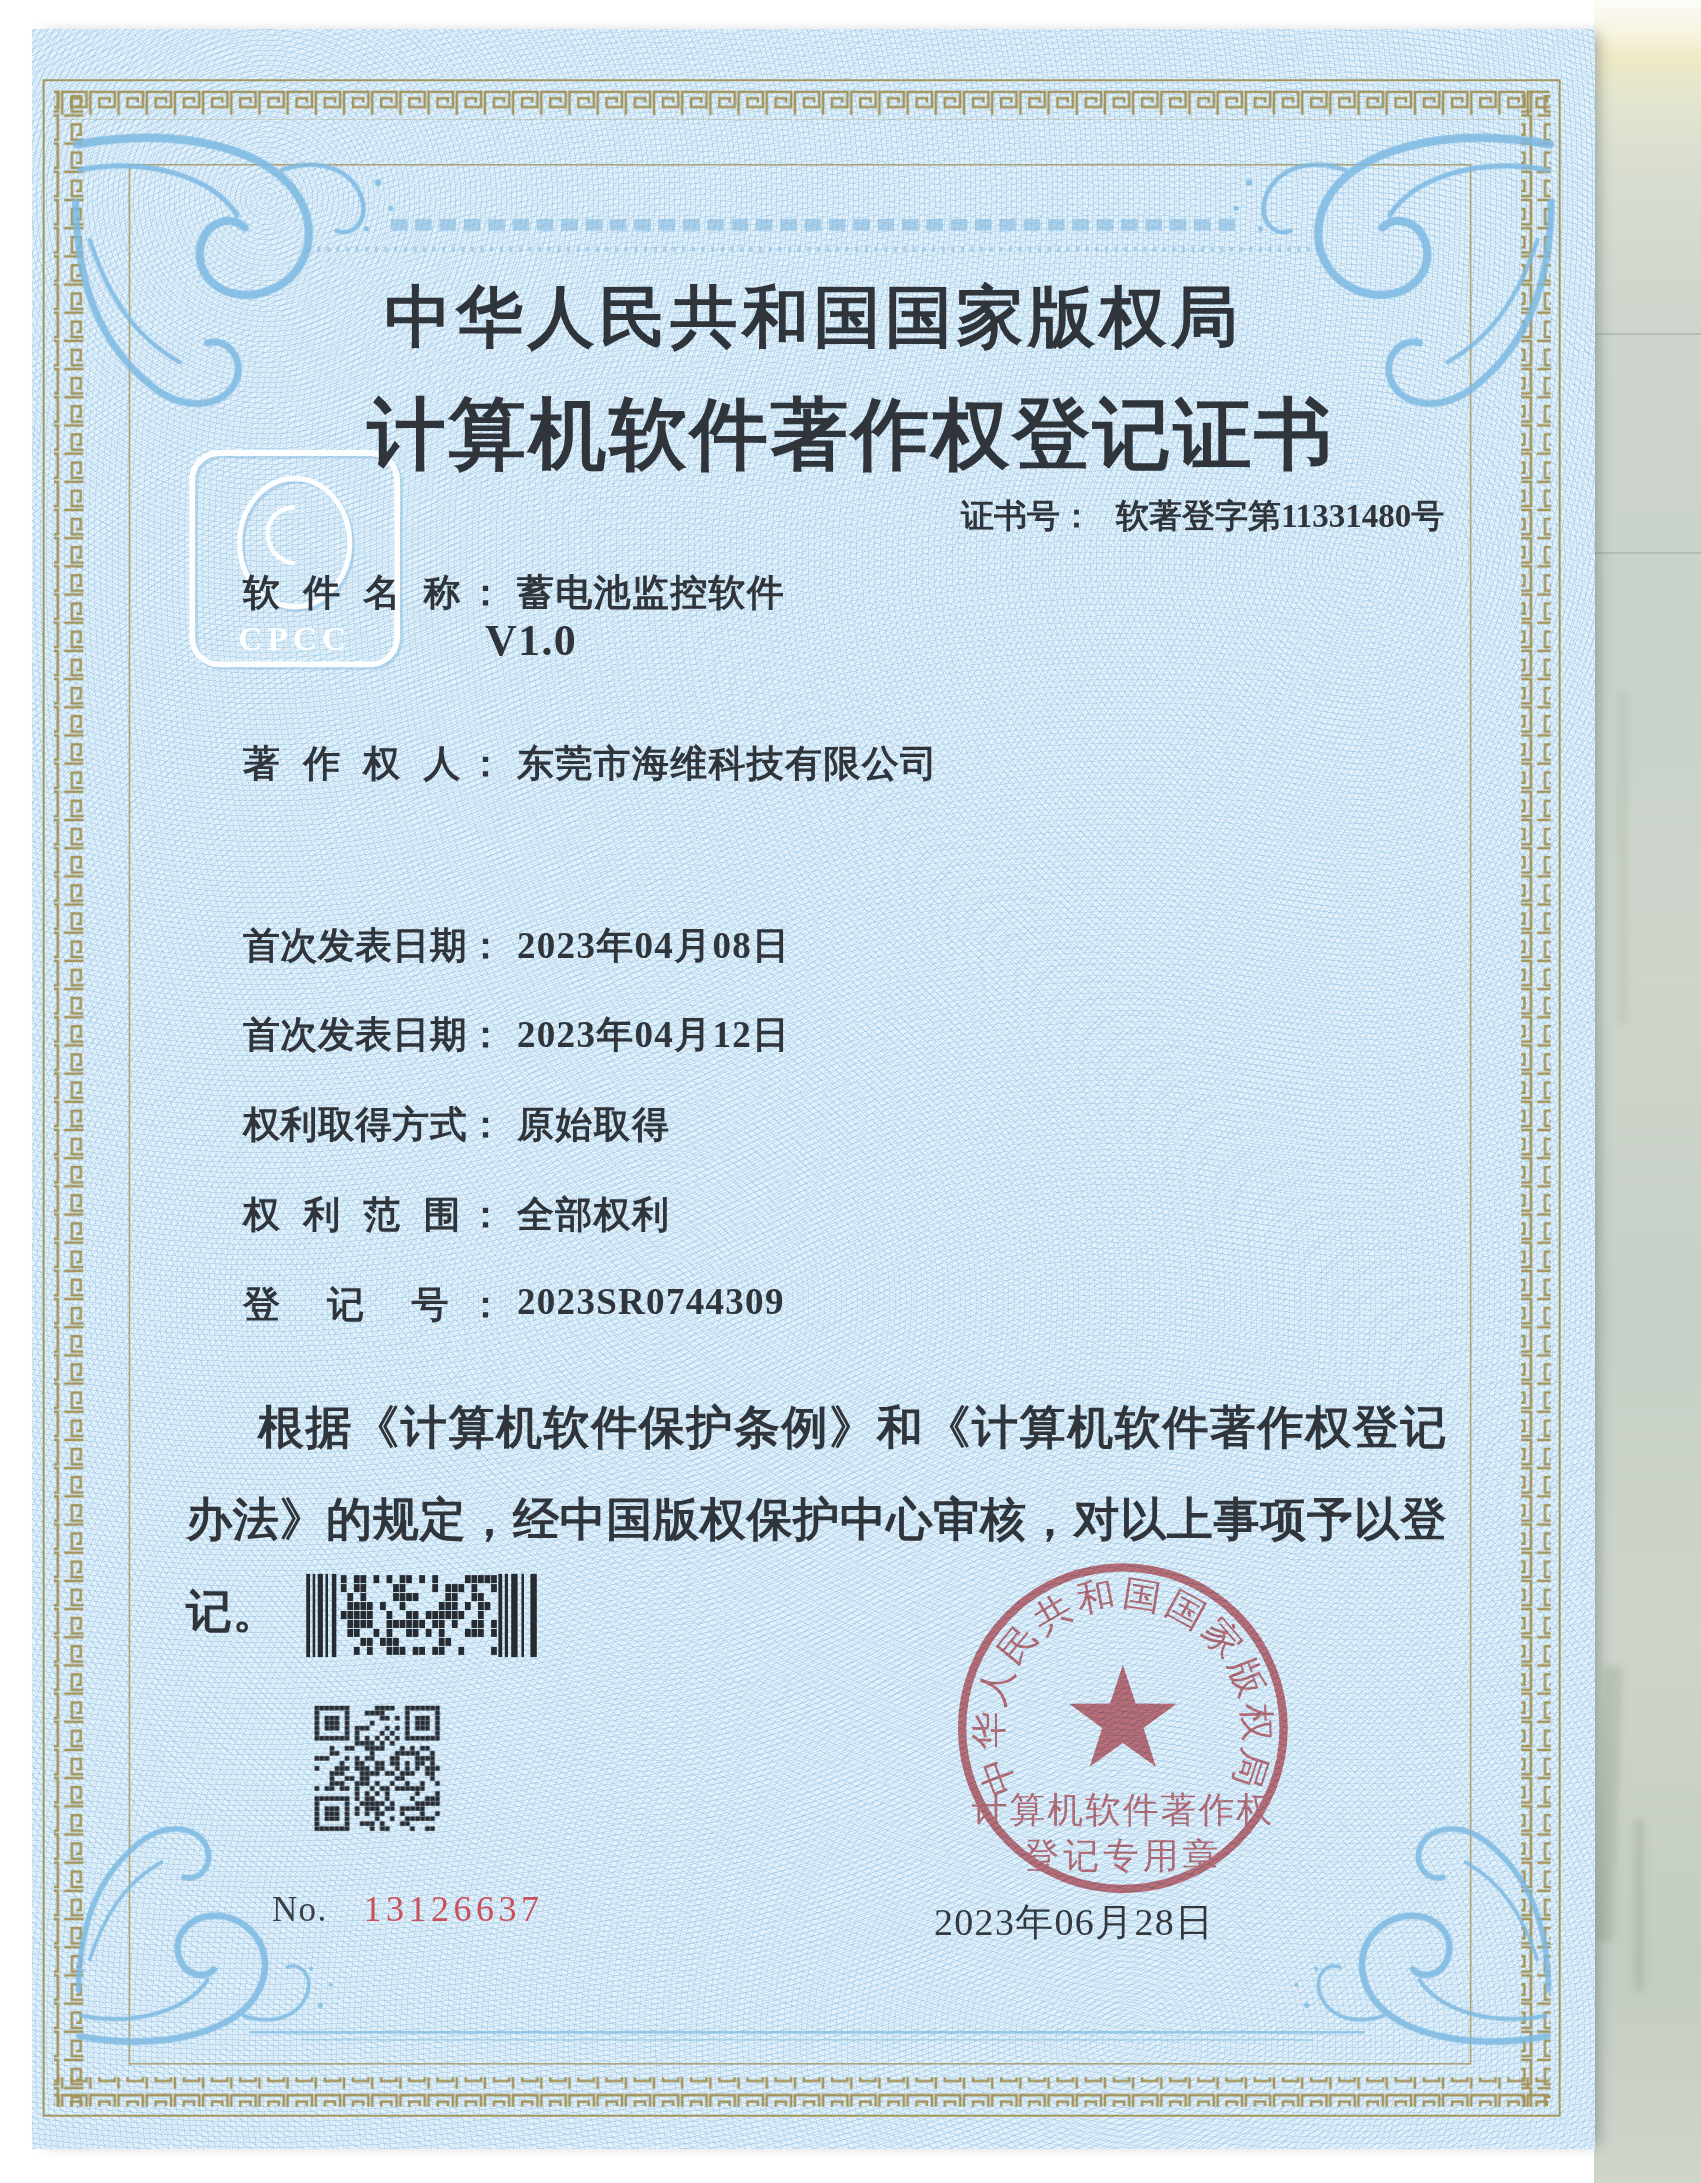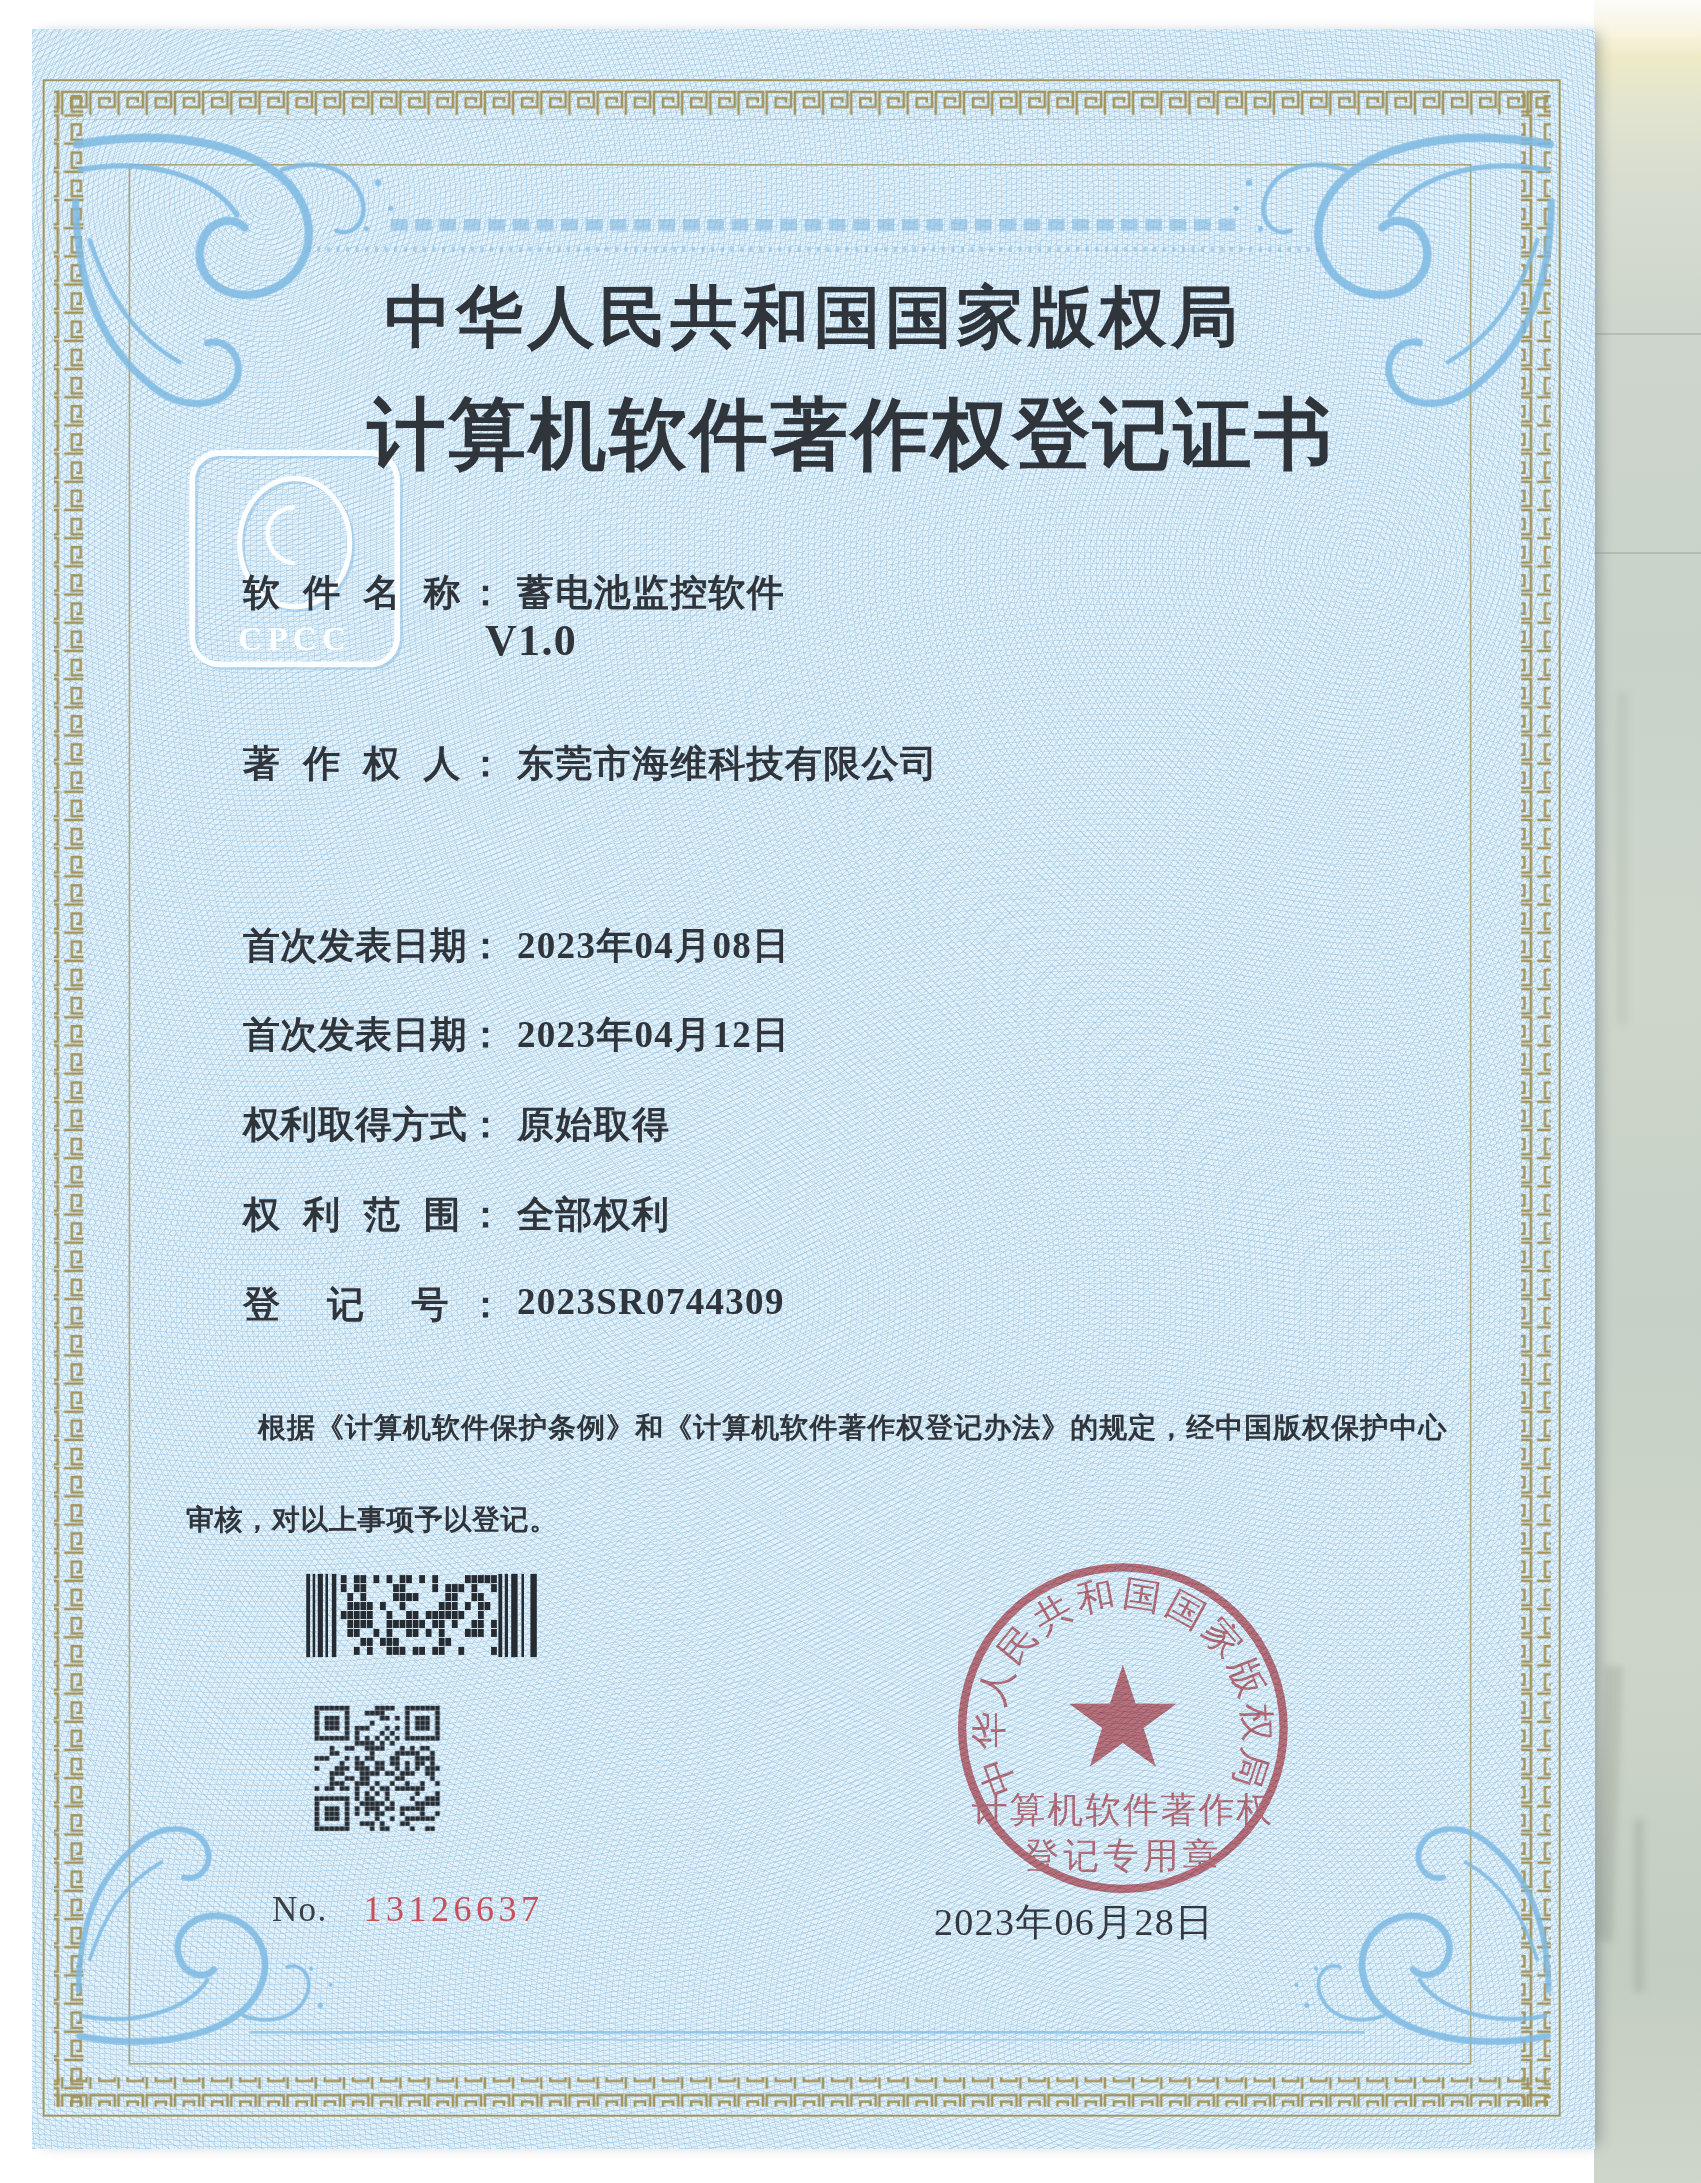--- a/index.html
+++ b/index.html
@@ -43,21 +43,21 @@
   .row{position:absolute;left:163px;height:45px;font-size:37px;font-weight:bold;white-space:nowrap;}
   .row .label{
     display:inline-block;width:261px;
     font-family:"Liberation Sans","DejaVu Sans",sans-serif;
     text-align:justify;text-align-last:justify;margin-left:48px;
   }
   .row .value{position:absolute;left:290px;top:0;letter-spacing:1.3px;margin-left:32px;}
   .version{position:absolute;left:453px;top:586px;font-size:44px;font-weight:bold;letter-spacing:1.3px;}
   .legal{
     position:absolute;left:154px;top:1353px;width:1261px;
-    font-size:28px;font-weight:bold;line-height:92px;text-indent:72px;
+    font-size:46px;font-weight:bold;line-height:92px;text-indent:72px;
     letter-spacing:0.6px;text-align:justify;
   }
   .no-line{position:absolute;left:240px;top:1859px;font-size:35px;white-space:nowrap;}
   .no-line .no-label{color:#3a4046;letter-spacing:1.3px;}
   .no-line .no-num{color:var(--serial-red,#c9505a);font-size:36px;letter-spacing:4.5px;margin-left:36px;}
   .issue-date{
     position:absolute;left:902px;top:1868px;font-size:38px;font-weight:normal;
     letter-spacing:1.3px;color:#33383e;white-space:nowrap;
   }
   .seal-layer{mix-blend-mode:multiply;opacity:.93;}
@@ -565,20 +565,23 @@
       <text font-size="57" fill="#cf6a70" letter-spacing="6">
         <textPath href="#sealArc" textLength="790" lengthAdjust="spacingAndGlyphs">中华人民共和国国家版权局</textPath>
       </text>
       <text x="1703" y="2800" text-anchor="middle" font-size="56" letter-spacing="3" fill="#cf6a70">计算机软件著作权</text>
       <text x="1703" y="2872" text-anchor="middle" font-size="56" letter-spacing="6" fill="#cf6a70">登记专用章</text>
     </g>
   </svg>
 
   <div class="title ink">中华人民共和国国家版权局</div>
   <div class="subtitle ink">计算机软件著作权登记证书</div>
+  <div class="certno ink">
+    <span>证书号：</span><span class="val">软著登字第11331480号</span>
+  </div>
 
   <div class="row ink" style="top:539px">
     <span class="label">软 件 名 称：</span>
     <span class="value">蓄电池监控软件</span>
   </div>
   <div class="version ink">V1.0</div>
 
   <div class="row ink" style="top:710px">
     <span class="label">著 作 权 人：</span>
     <span class="value">东莞市海维科技有限公司</span>

